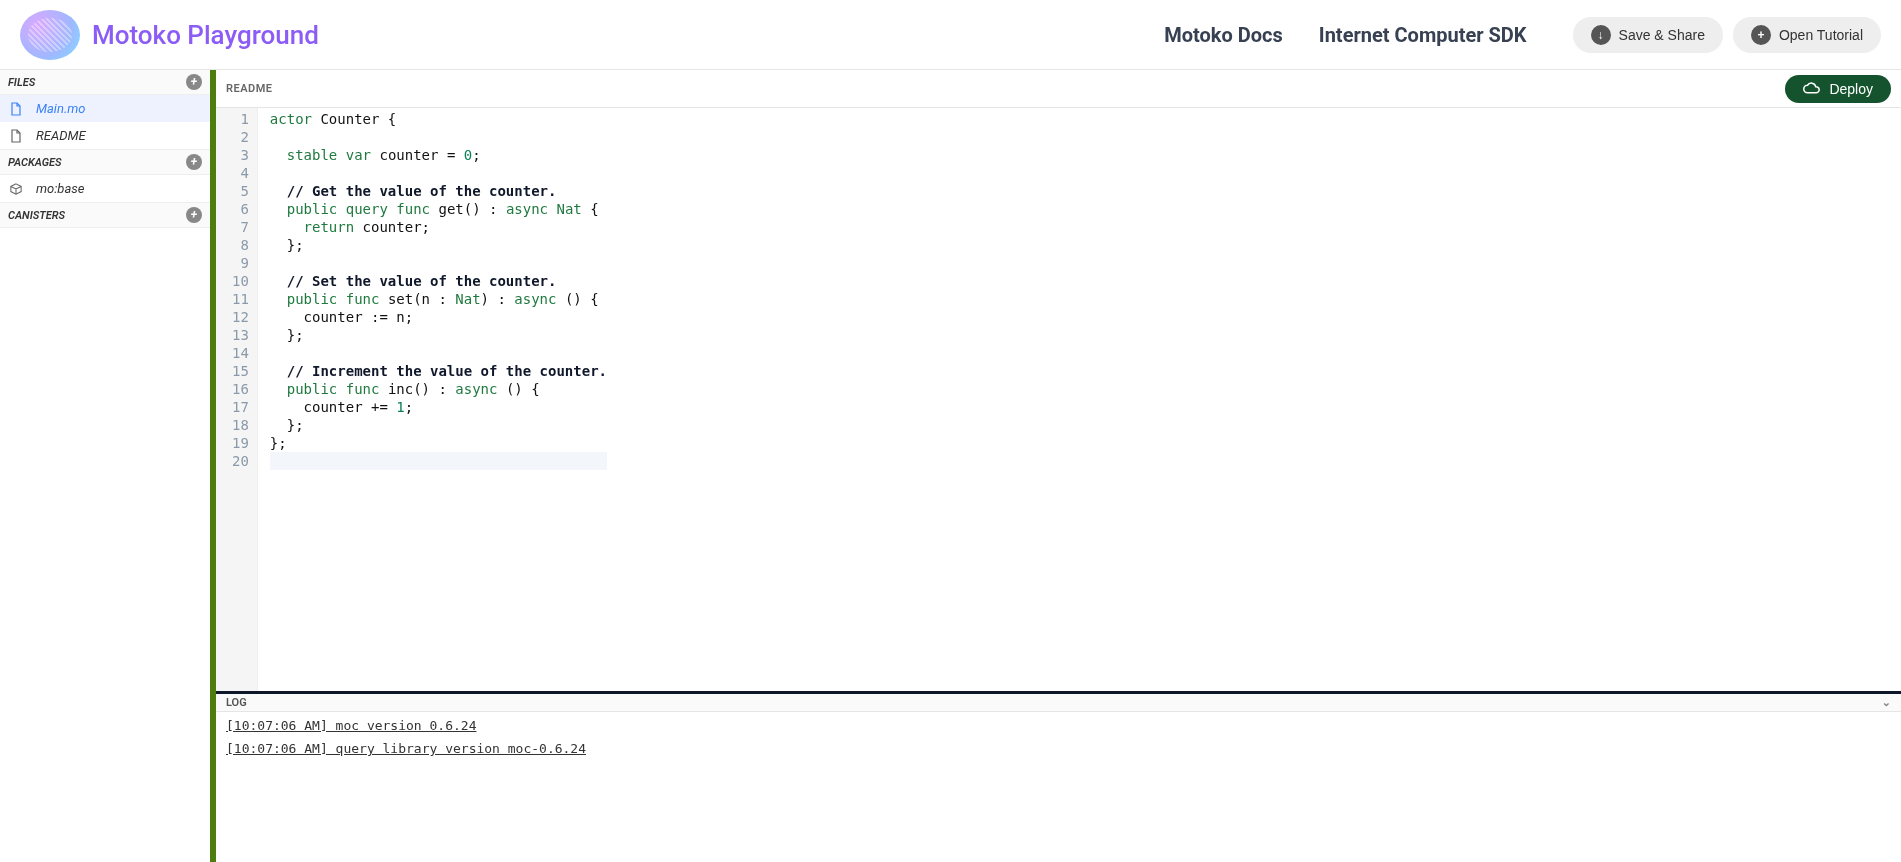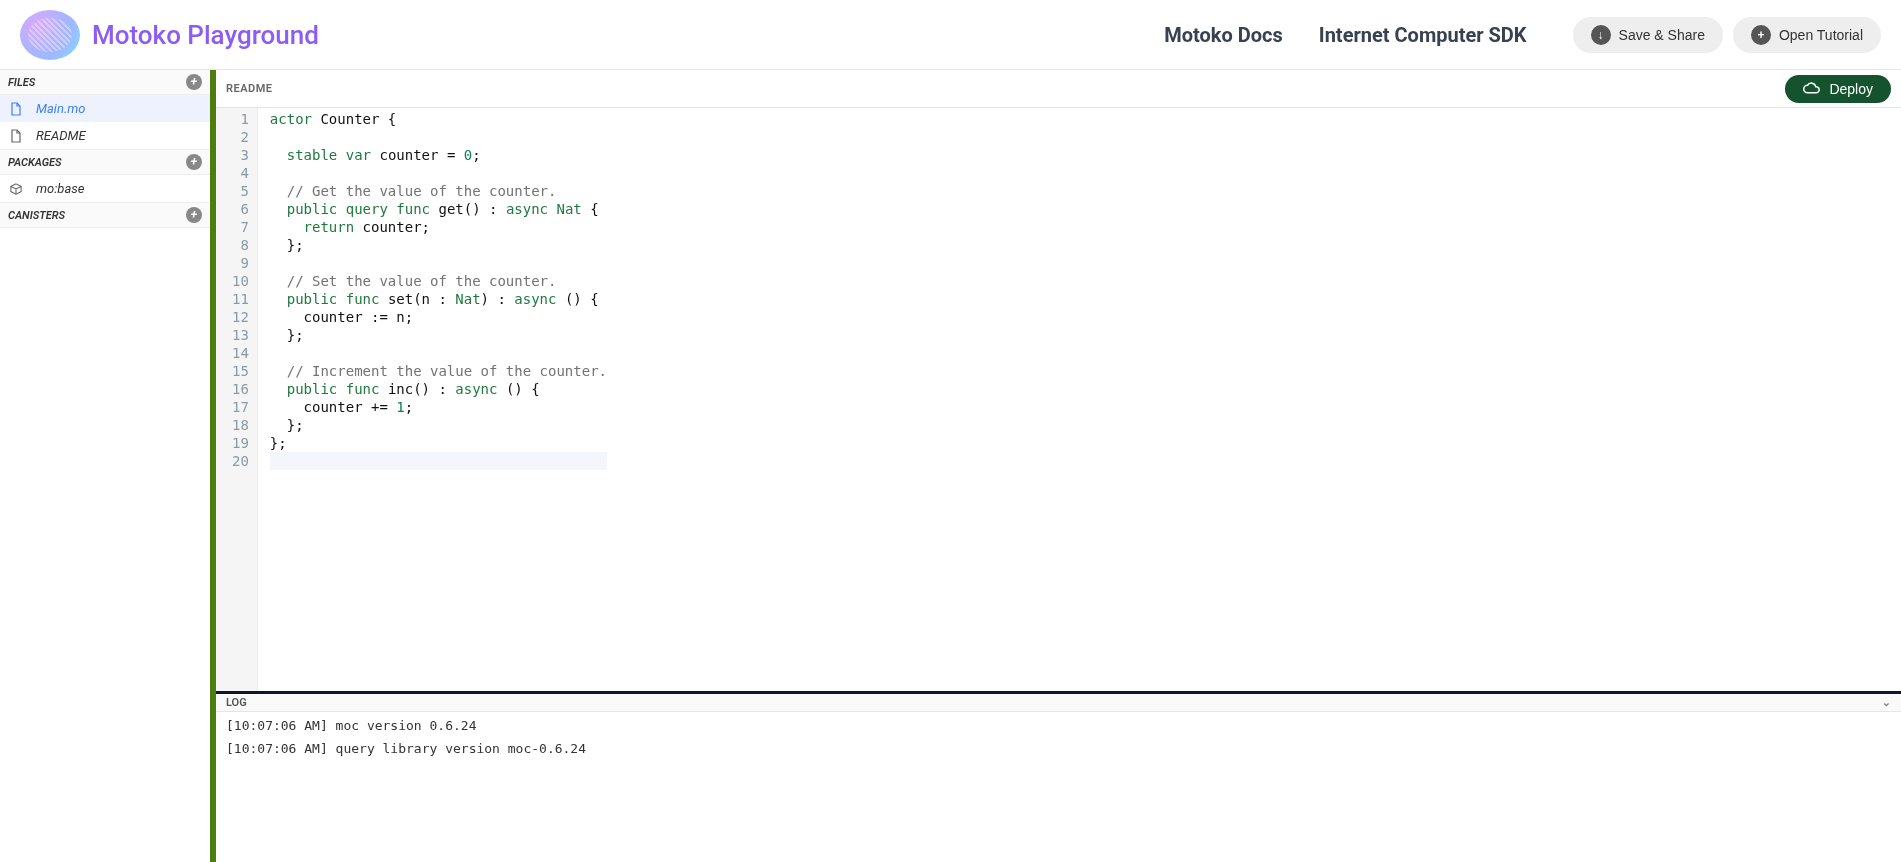--- a/index.html
+++ b/index.html
@@ -37,27 +37,27 @@
 
 .editor { flex: 1; display: flex; font-family: "Consolas", "Menlo", monospace; font-size: 14px; line-height: 18px; overflow: auto; background: #fff; }
 .gutter { background: #f5f5f5; color: #8a9aa9; text-align: right; padding: 2px 8px 2px 16px; user-select: none; border-right: 1px solid #eee; }
 .gutter div { height: 18px; }
 .code { padding: 2px 12px; white-space: pre; color: #111; }
 .code .line { height: 18px; }
 .code .line.cur { background: #f3f6fb; display: block; width: 100%; }
 .tok-kw { color: #1f7a3f; }
 .tok-type { color: #1f7a3f; }
 .tok-num { color: #0a7f57; }
-.tok-cmt { color: #737373; }
+.tok-cmt { color: #0f172a; font-weight: bold; }
 
 
 .log-bar { display: flex; align-items: center; justify-content: space-between; border-top: 3px solid #0f172a; border-bottom: 1px solid #e5e5e5; background: #fafafa; padding: 2px 10px; font-size: 11px; font-weight: 600; color: #555; }
 .log-chevron { color: #888; cursor: pointer; }
 .log-body { font-family: "Consolas","Menlo",monospace; font-size: 13px; padding: 6px 10px; color: #333; height: 150px; overflow: auto; }
-.log-body div { margin-bottom: 8px; white-space: pre; }
+.log-body div { margin-bottom: 8px; white-space: pre; text-decoration: underline; }
 </style>
 </head>
 <body>
 <div class="app">
 
   <div class="header">
     <div class="logo-wrap">
       <div class="logo-img"></div>
       <div class="app-title">Motoko Playground</div>
     </div>

